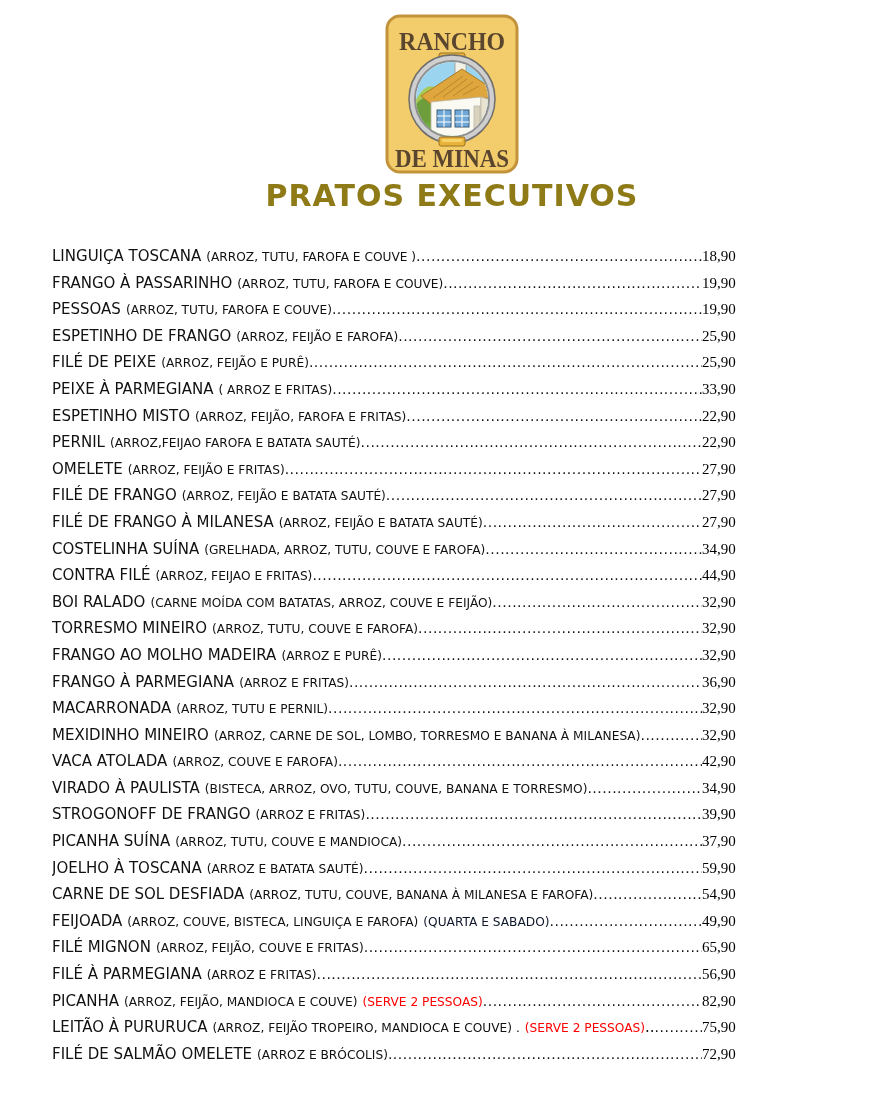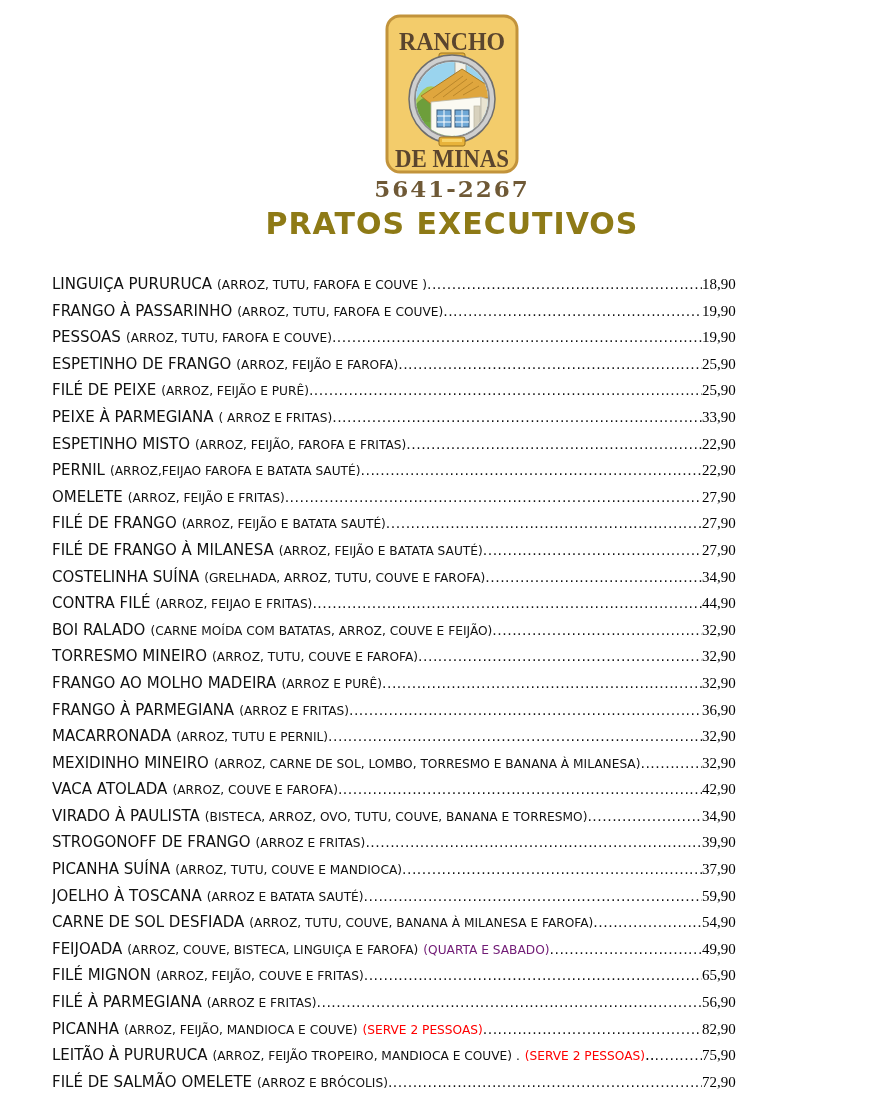--- a/index.html
+++ b/index.html
@@ -83,28 +83,27 @@
       <rect x="89" y="92" width="6" height="28" fill="#D8D2BE" stroke="#B9B4A2" stroke-width="0.7"></rect>
     </g>
 
     <g>
       <rect x="54" y="123" width="26" height="9" rx="2" fill="#E8B33A" stroke="#9A7220" stroke-width="1"></rect>
       <rect x="57" y="125" width="20" height="3" fill="#F7D36A"></rect>
     </g>
     <text x="67" y="153" text-anchor="middle" class="logo-word" font-size="26" textLength="114" lengthAdjust="spacingAndGlyphs">DE MINAS</text>
   </svg>
 
-  <div class="phone">5641-2267</div>
   <div class="page-title" style="color: rgb(142, 122, 22);">PRATOS EXECUTIVOS</div>
 </div>
 
 <div class="menu" id="menu-list">
   <div class="row">
     <div class="row-main">
-      <span class="dish-name">LINGUIÇA PURURUCA</span><span class="spec">(ARROZ, TUTU, FAROFA E COUVE )</span><span class="leader">..........................................................................................................................................</span>
+      <span class="dish-name">LINGUIÇA TOSCANA</span><span class="spec">(ARROZ, TUTU, FAROFA E COUVE )</span><span class="leader">..........................................................................................................................................</span>
     </div>
     <div class="price">18,90</div>
   </div>
 
   <div class="row">
     <div class="row-main">
       <span class="dish-name">FRANGO À PASSARINHO</span><span class="spec">(ARROZ, TUTU, FAROFA E COUVE)</span><span class="leader">..........................................................................................................................................</span>
     </div>
     <div class="price">19,90</div>
   </div>
@@ -265,21 +264,21 @@
 
   <div class="row">
     <div class="row-main">
       <span class="dish-name">CARNE DE SOL DESFIADA</span><span class="spec">(ARROZ, TUTU, COUVE,  BANANA À MILANESA E FAROFA)</span><span class="leader">..........................................................................................................................................</span>
     </div>
     <div class="price">54,90</div>
   </div>
 
   <div class="row">
     <div class="row-main">
-      <span class="dish-name">FEIJOADA</span><span class="spec">(ARROZ, COUVE, BISTECA, LINGUIÇA E FAROFA)</span><span class="note" style="color: #701a75;">(QUARTA E SABADO)</span><span class="leader">..........................................................................................................................................</span>
+      <span class="dish-name">FEIJOADA</span><span class="spec">(ARROZ, COUVE, BISTECA, LINGUIÇA E FAROFA)</span><span class="note" style="color: #0f172a;">(QUARTA E SABADO)</span><span class="leader">..........................................................................................................................................</span>
     </div>
     <div class="price">49,90</div>
   </div>
 
   <div class="row">
     <div class="row-main">
       <span class="dish-name">FILÉ MIGNON</span><span class="spec">(ARROZ, FEIJÃO, COUVE E FRITAS)</span><span class="leader">..........................................................................................................................................</span>
     </div>
     <div class="price">65,90</div>
   </div>

